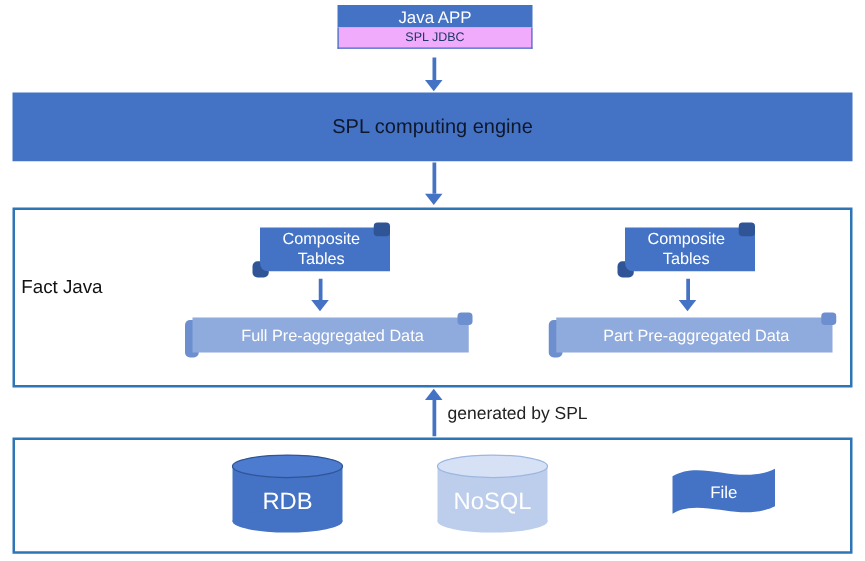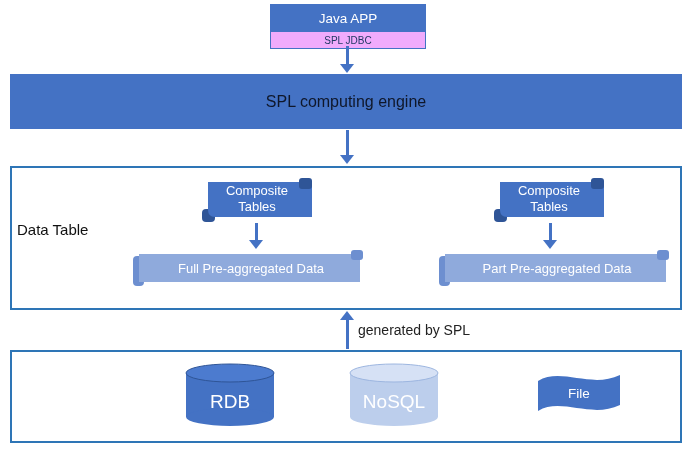--- a/index.html
+++ b/index.html
@@ -5,21 +5,21 @@
   html,body { margin:0; padding:0; background:#ffffff; }
   .canvas {
     position:relative; width:692px; height:449px; background:#ffffff;
     font-family:"Liberation Sans", sans-serif; overflow:hidden;
   }
   .abs { position:absolute; }
 
   
   .java-app { left:270px; top:4px; width:156px; }
   .java-app .hdr {
-    background:#4472C4; color:#fff; height:28px; display:flex;
+    background:#4472C4; color:#fff; height:18px; display:flex;
     align-items:center; justify-content:center; font-size:13.5px;
   }
   .java-app .sub {
     background:#f0abfc; border:1px solid #4472C4; border-top:none; height:16px;
     display:flex; align-items:center; justify-content:center;
     font-size:10px; color:#1F3864;
   }
 
   
   .engine {
@@ -103,21 +103,21 @@
   <div class="abs engine">
     <span>SPL computing engine</span>
   </div>
 
   <div class="abs v-arrow" style="left:340px; top:130px; height:34px;">
     <div class="shaft"></div>
     <div class="head-down"></div>
   </div>
 
   <div class="abs section fact-section"></div>
-  <div class="abs section-label" style="left:17px; top:221px;">Data Table</div>
+  <div class="abs section-label" style="left:17px; top:221px;">Fact Java</div>
 
   <div class="abs scroll" style="left:200px; top:177px;">
     <svg viewBox="0 0 115 46" width="115" height="46">
       <rect x="2" y="32" width="13" height="13" rx="4" fill="#2F5597"></rect>
       <path d="M8 5 H112 V40 H15 Q8 40 8 33 Z" fill="#4472C4"></path>
       <rect x="99" y="1" width="13" height="11" rx="3" fill="#2F5597"></rect>
     </svg>
     <div class="txt">Composite Tables</div>
   </div>
 
@@ -132,21 +132,21 @@
 
   <div class="abs v-arrow" style="left:249px; top:223px; height:26px;">
     <div class="shaft"></div>
     <div class="head-down"></div>
   </div>
   <div class="abs v-arrow" style="left:543px; top:223px; height:26px;">
     <div class="shaft"></div>
     <div class="head-down"></div>
   </div>
 
-  <div class="abs ribbon" style="left:132px; top:249px;">
+  <div class="abs ribbon" style="left:147px; top:249px;">
     <svg viewBox="0 0 232 38" width="232" height="38">
       <rect x="1" y="7" width="11" height="30" rx="4" fill="#6D8FD0"></rect>
       <rect x="7" y="5" width="221" height="28" fill="#8FAADC"></rect>
       <rect x="219" y="1" width="12" height="10" rx="3" fill="#6D8FD0"></rect>
     </svg>
     <div class="txt">Full Pre-aggregated Data</div>
   </div>
 
   <div class="abs ribbon" style="left:438px; top:249px;">
     <svg viewBox="0 0 232 38" width="232" height="38">

